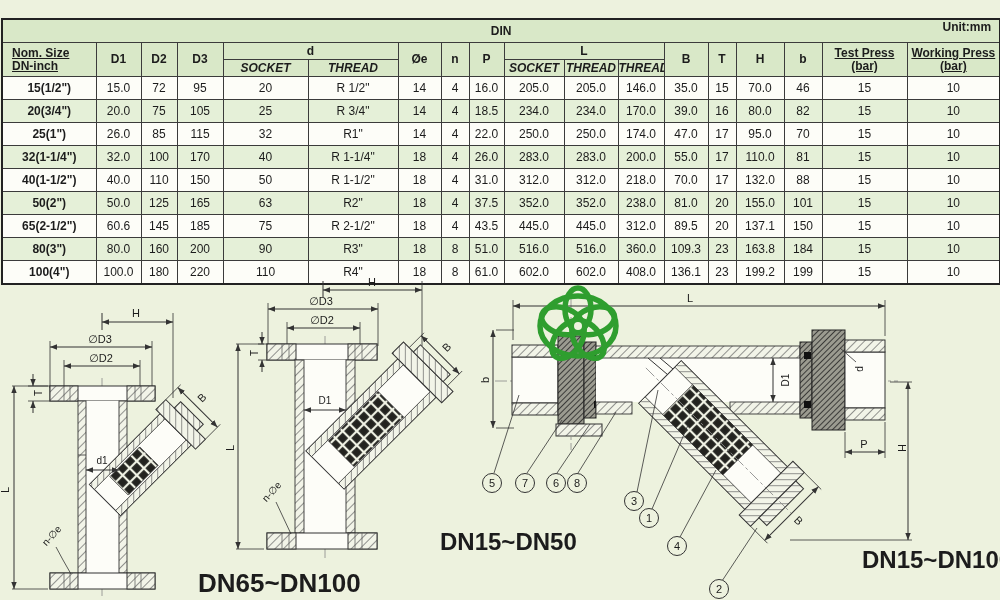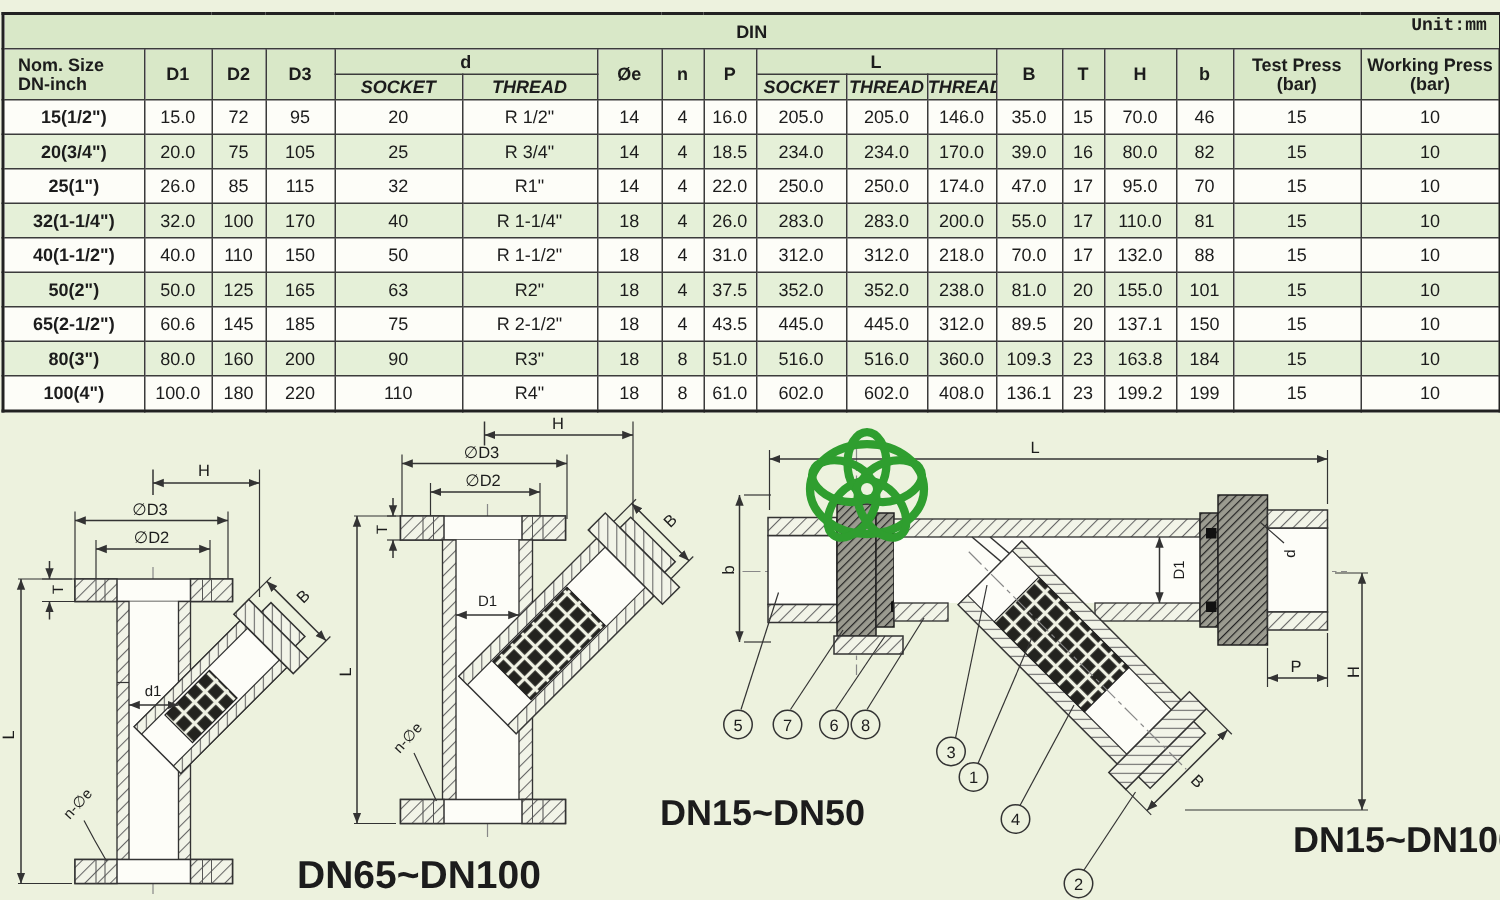--- a/index.html
+++ b/index.html
@@ -1,31 +1,31 @@
 <!DOCTYPE html>
 <html><head>
 <meta charset="utf-8">
 <style>
   html,body{margin:0;padding:0;}
   body{width:1000px;height:600px;position:relative;background:#edf2de;
        font-family:"Liberation Sans", sans-serif;color:#1c1c1c;overflow:hidden;}
-  #spec-table{position:absolute;top:8px;left:1px;width:998px;border-collapse:collapse;
+  #spec-table{position:absolute;top:18px;left:1px;width:998px;border-collapse:collapse;
        table-layout:fixed;background:#fdfdf8;}
   #spec-table td,#spec-table th{border:1px solid #3b3b3b;font-size:12px;text-align:center;
        padding:0;line-height:1.05;overflow:hidden;white-space:nowrap;}
   #spec-table{border:2px solid #222;}
   #spec-table th{background:#d9e8c8;font-weight:bold;height:16px;}
   .bar-cell{background:#d9e8c8;height:16px;position:relative;font-weight:bold;font-size:13px;}
-  .unit{position:absolute;right:8px;top:1px;font-size:12px;font-weight:bold;font-family:Liberation Mono, monospace;}
+  .unit{position:absolute;right:8px;top:1px;font-size:12px;font-weight:bold;}
   .nom{ text-align:left !important;padding-left:9px !important;}
   .sub{font-size:11px;font-style:italic;}
   #spec-table td{height:22px;font-size:12px;}
   tr.alt td{background:#e5f0d8;}
   #spec-table td:first-child{font-weight:bold;}
-  .two-line{display:block;font-size:12px;}
+  .two-line{display:block;font-size:12px;text-decoration:underline;}
   #drawings{position:absolute;top:276px;left:0;width:1000px;height:324px;}
   svg text{font-family:"Liberation Sans", sans-serif;fill:#1c1c1c;}
   .dim{font-size:11px;}
   .dimS{font-size:10px;}
   .cap{font-size:26px;font-weight:600;}
   .cap2{font-size:24px;font-weight:600;}
   .bn{font-size:11px;}
 </style>
 </head>
 <body>

